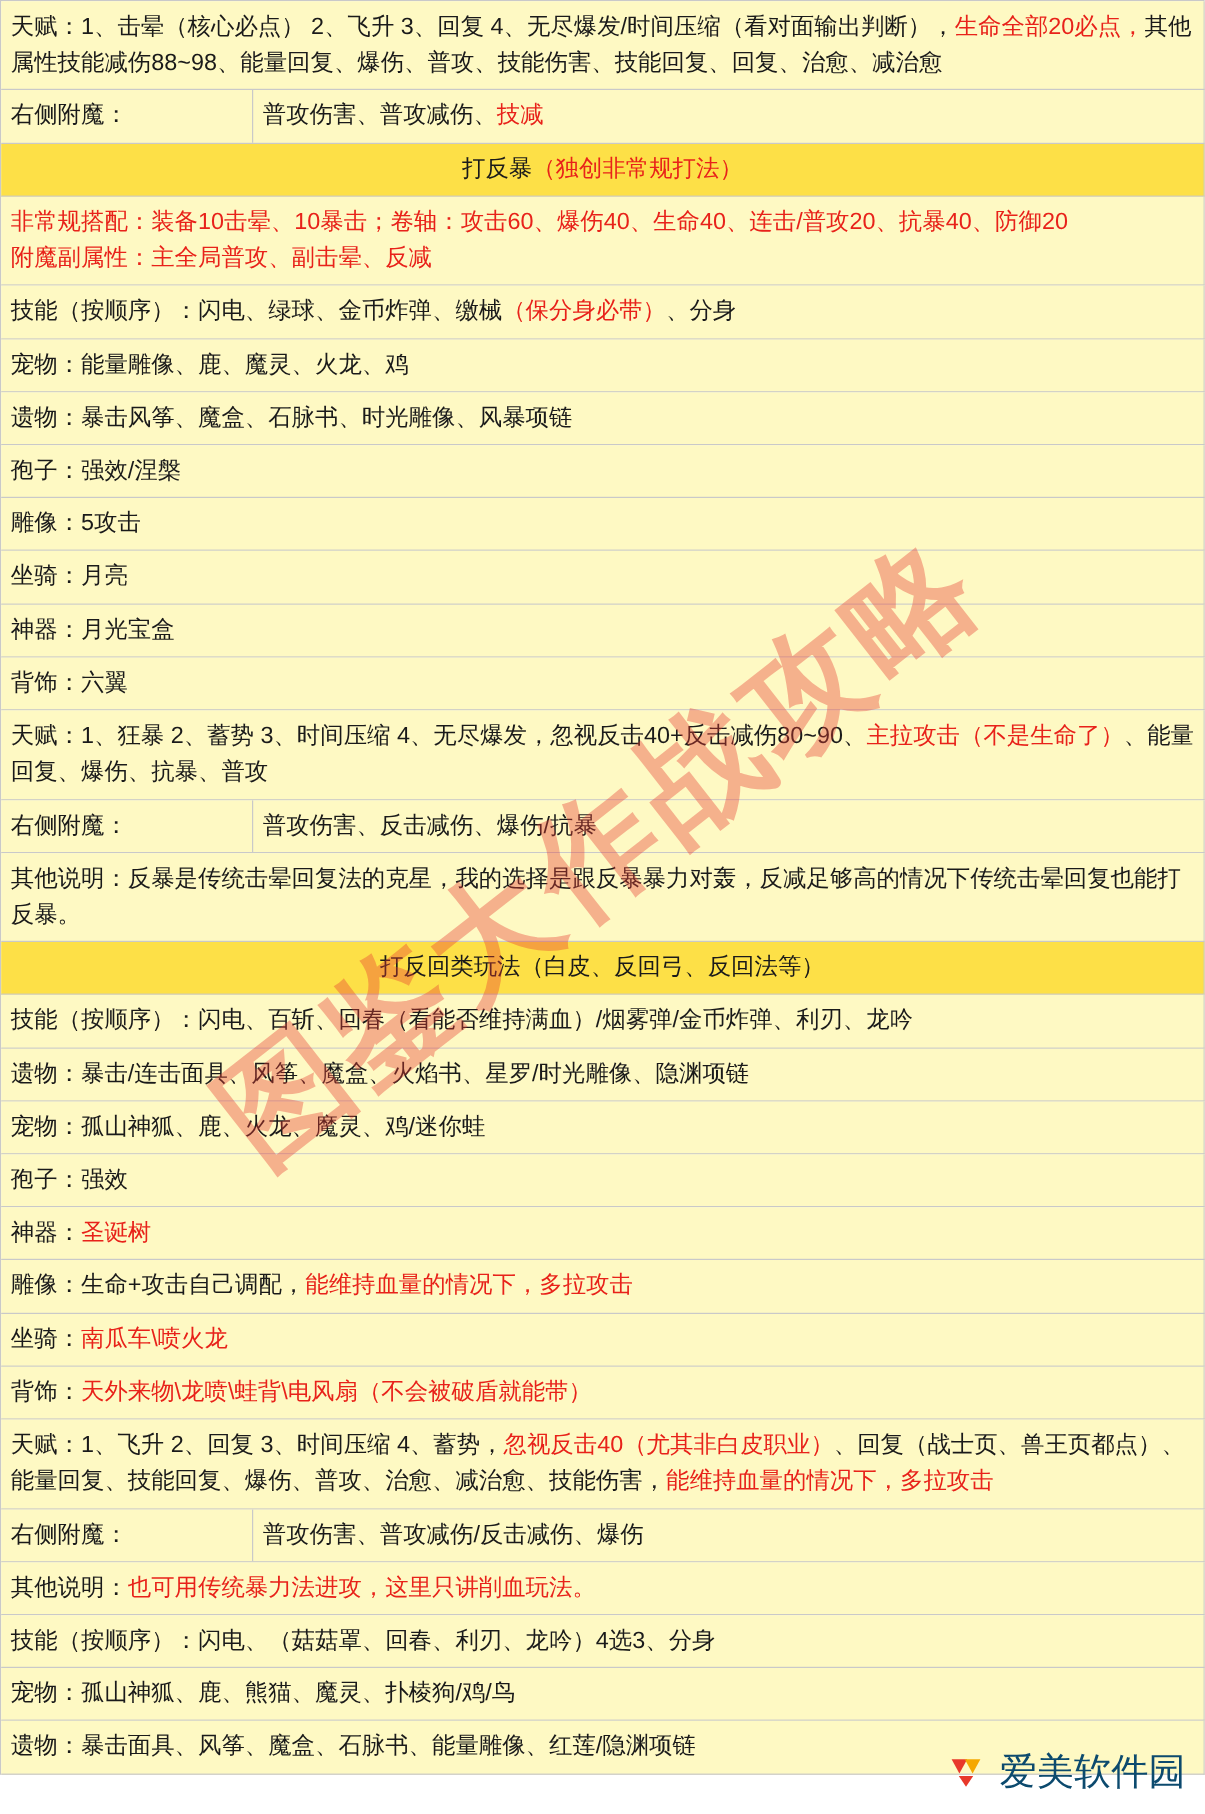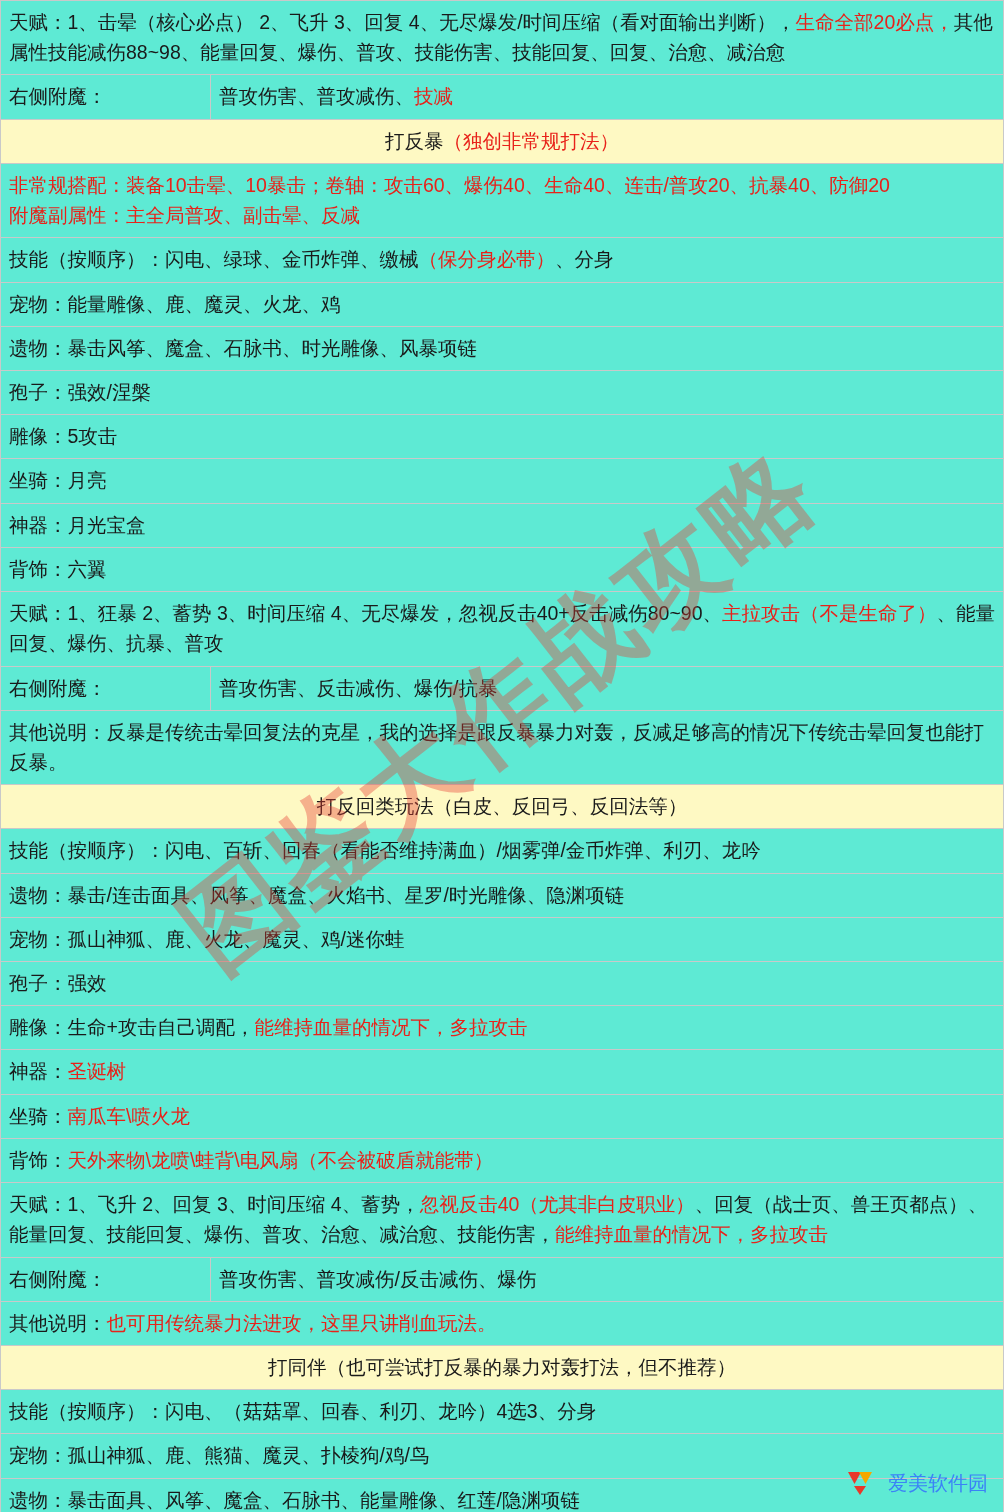--- a/index.html
+++ b/index.html
@@ -21,21 +21,21 @@
     box-sizing: border-box;
     border-top: 1px solid #c9c9c9;
     border-left: 1px solid #c9c9c9;
   }
   .row {
     display: flex;
     width: 100%;
     box-sizing: border-box;
     border-bottom: 1px solid #c9c9c9;
     border-right: 1px solid #c9c9c9;
-    background: #5eead4;
+    background: #fef9c3;
   }
   .cell {
     box-sizing: border-box;
     padding: 6px 8px 7px 8px;
     font-size: 19.5px;
     line-height: 1.55;
     color: #1a1a1a;
     word-break: break-all;
   }
   .cell.full {
@@ -43,21 +43,21 @@
   }
   .cell.label {
     width: 210px;
     flex: 0 0 210px;
     border-right: 1px solid #c9c9c9;
   }
   .cell.value {
     flex: 1 1 auto;
   }
   .row.banner {
-    background: #fef9c3;
+    background: #fde047;
   }
   .banner .cell {
     text-align: center;
     font-weight: normal;
     color: #1a1a1a;
   }
   .red {
     color: #e8221a;
   }
   .plain {
@@ -92,22 +92,22 @@
     gap: 8px;
     z-index: 8;
   }
   .brand-mark {
     width: 34px;
     height: 30px;
     position: relative;
     display: inline-block;
   }
   .brand-text {
-    font-size: 20px;
-    color: #3b82f6;
+    font-size: 31px;
+    color: #0c4a6e;
     font-family: Liberation Mono, monospace;
   }
 </style>
 </head>
 <body>
 
 <div id="sheet">
     <div class="row">
       <div class="cell full"><span class="plain">天赋：1、击晕（核心必点） 2、飞升 3、回复 4、无尽爆发/时间压缩（看对面输出判断），</span><span class="red">生命全部20必点，</span><span class="plain">其他属性技能减伤88~98、能量回复、爆伤、普攻、技能伤害、技能回复、回复、治愈、减治愈</span></div>
     </div>
@@ -164,43 +164,40 @@
     <div class="row">
       <div class="cell full"><span class="plain">遗物：暴击/连击面具、风筝、魔盒、火焰书、星罗/时光雕像、隐渊项链</span></div>
     </div>
     <div class="row">
       <div class="cell full"><span class="plain">宠物：孤山神狐、鹿、火龙、魔灵、鸡/迷你蛙</span></div>
     </div>
     <div class="row">
       <div class="cell full"><span class="plain">孢子：强效</span></div>
     </div>
     <div class="row">
+      <div class="cell full"><span class="plain">神器：</span><span class="red">圣诞树</span></div>
+    </div>
+    <div class="row">
       <div class="cell full"><span class="plain">雕像：生命+攻击自己调配，</span><span class="red">能维持血量的情况下，多拉攻击</span></div>
-    </div>
-    <div class="row">
-      <div class="cell full"><span class="plain">神器：</span><span class="red">圣诞树</span></div>
     </div>
     <div class="row">
       <div class="cell full"><span class="plain">坐骑：</span><span class="red">南瓜车\喷火龙</span></div>
     </div>
     <div class="row">
       <div class="cell full"><span class="plain">背饰：</span><span class="red">天外来物\龙喷\蛙背\电风扇（不会被破盾就能带）</span></div>
     </div>
     <div class="row">
       <div class="cell full"><span class="plain">天赋：1、飞升 2、回复 3、时间压缩 4、蓄势，</span><span class="red">忽视反击40（尤其非白皮职业）</span><span class="plain">、回复（战士页、兽王页都点）、能量回复、技能回复、爆伤、普攻、治愈、减治愈、技能伤害，</span><span class="red">能维持血量的情况下，多拉攻击</span></div>
     </div>
     <div class="row">
       <div class="cell label">右侧附魔：</div>
       <div class="cell value"><span class="plain">普攻伤害、普攻减伤/反击减伤、爆伤</span></div>
     </div>
     <div class="row">
       <div class="cell full"><span class="plain">其他说明：</span><span class="red">也可用传统暴力法进攻，这里只讲削血玩法。</span></div>
-    </div>
-    <div class="row banner">
-      <div class="cell full"><span class="plain">打同伴（也可尝试打反暴的暴力对轰打法，但不推荐）</span></div>
     </div>
     <div class="row">
       <div class="cell full"><span class="plain">技能（按顺序）：闪电、（菇菇罩、回春、利刃、龙吟）4选3、分身</span></div>
     </div>
     <div class="row">
       <div class="cell full"><span class="plain">宠物：孤山神狐、鹿、熊猫、魔灵、扑棱狗/鸡/鸟</span></div>
     </div>
     <div class="row">
       <div class="cell full"><span class="plain">遗物：暴击面具、风筝、魔盒、石脉书、能量雕像、红莲/隐渊项链</span></div>
     </div>

